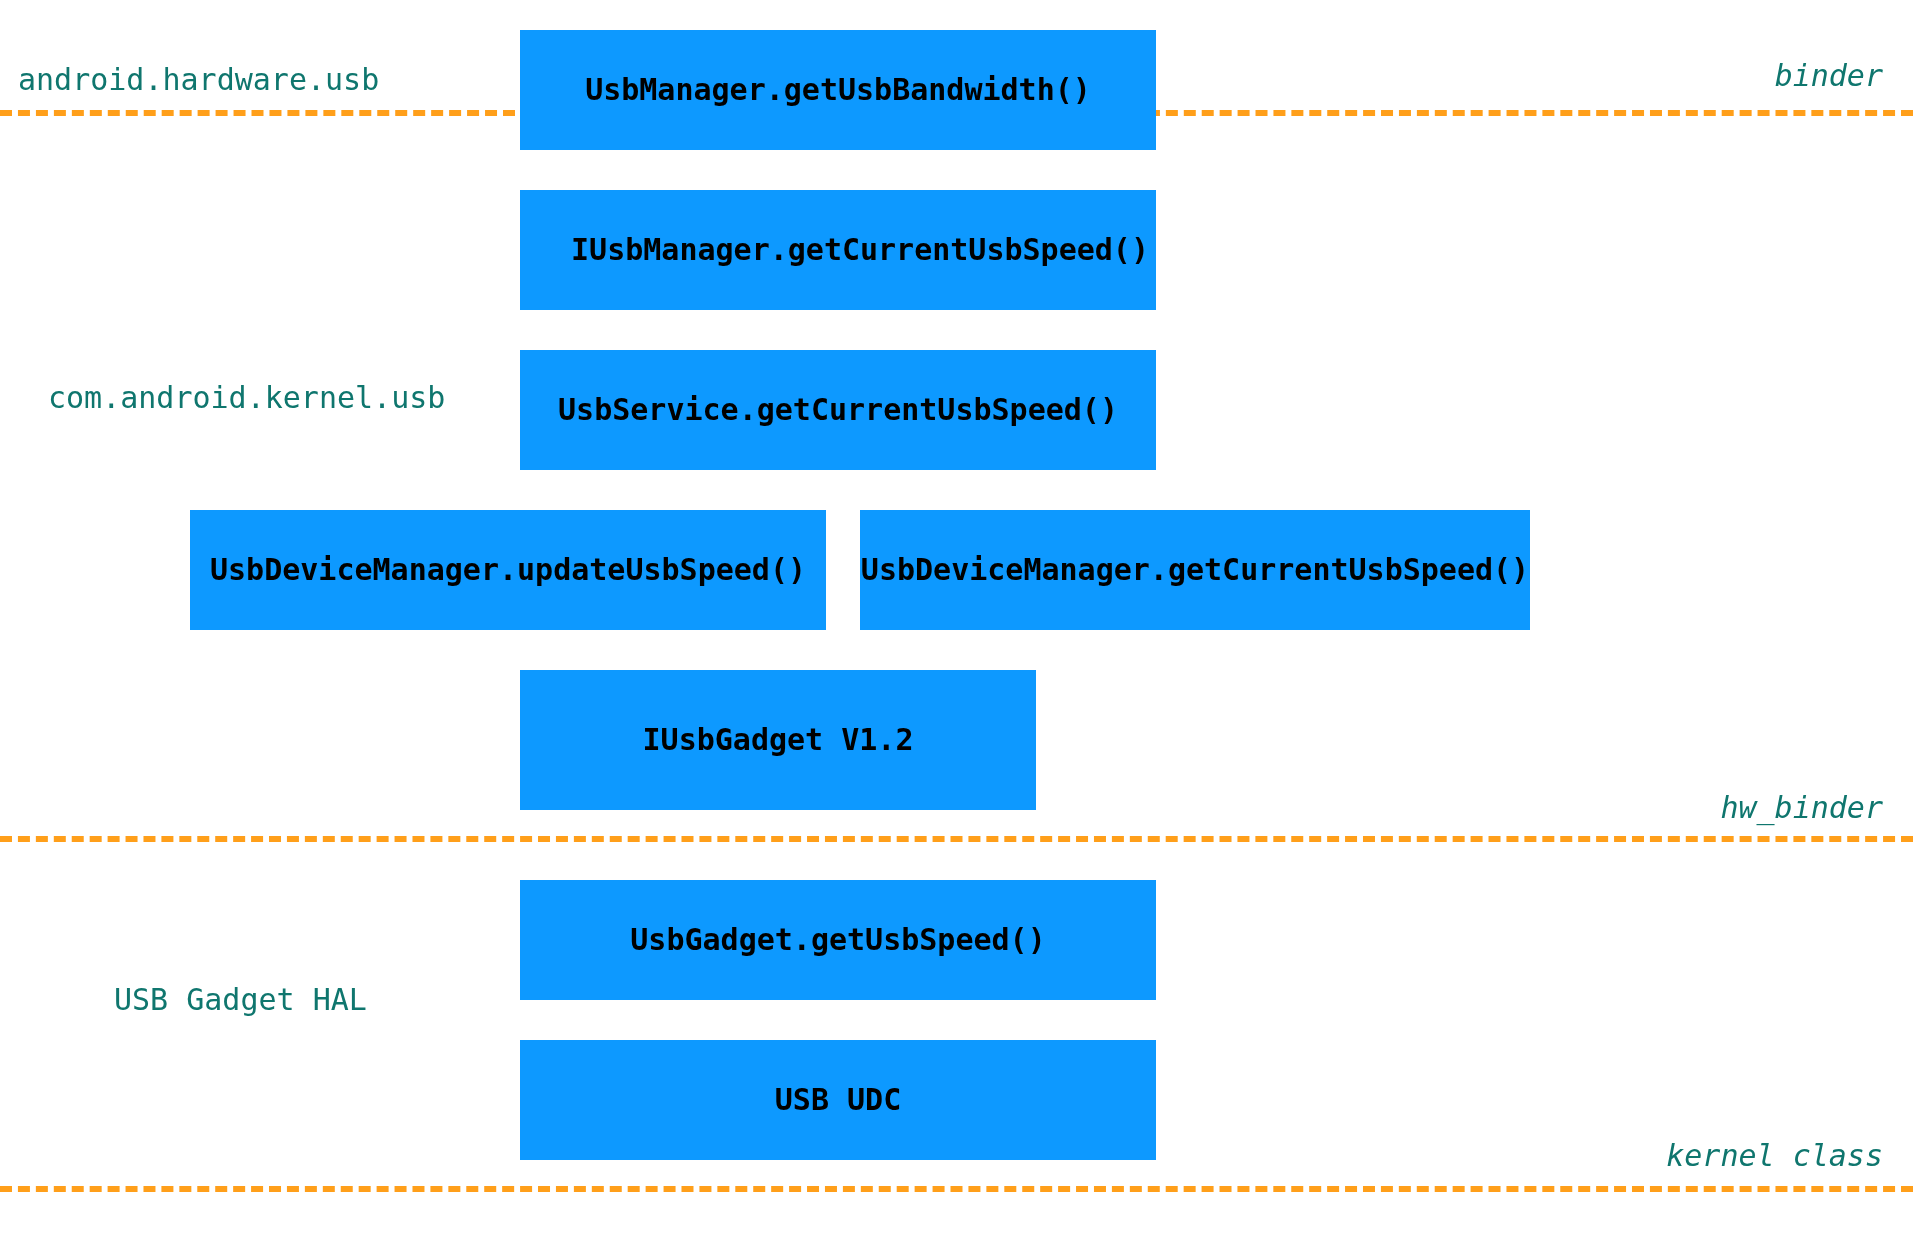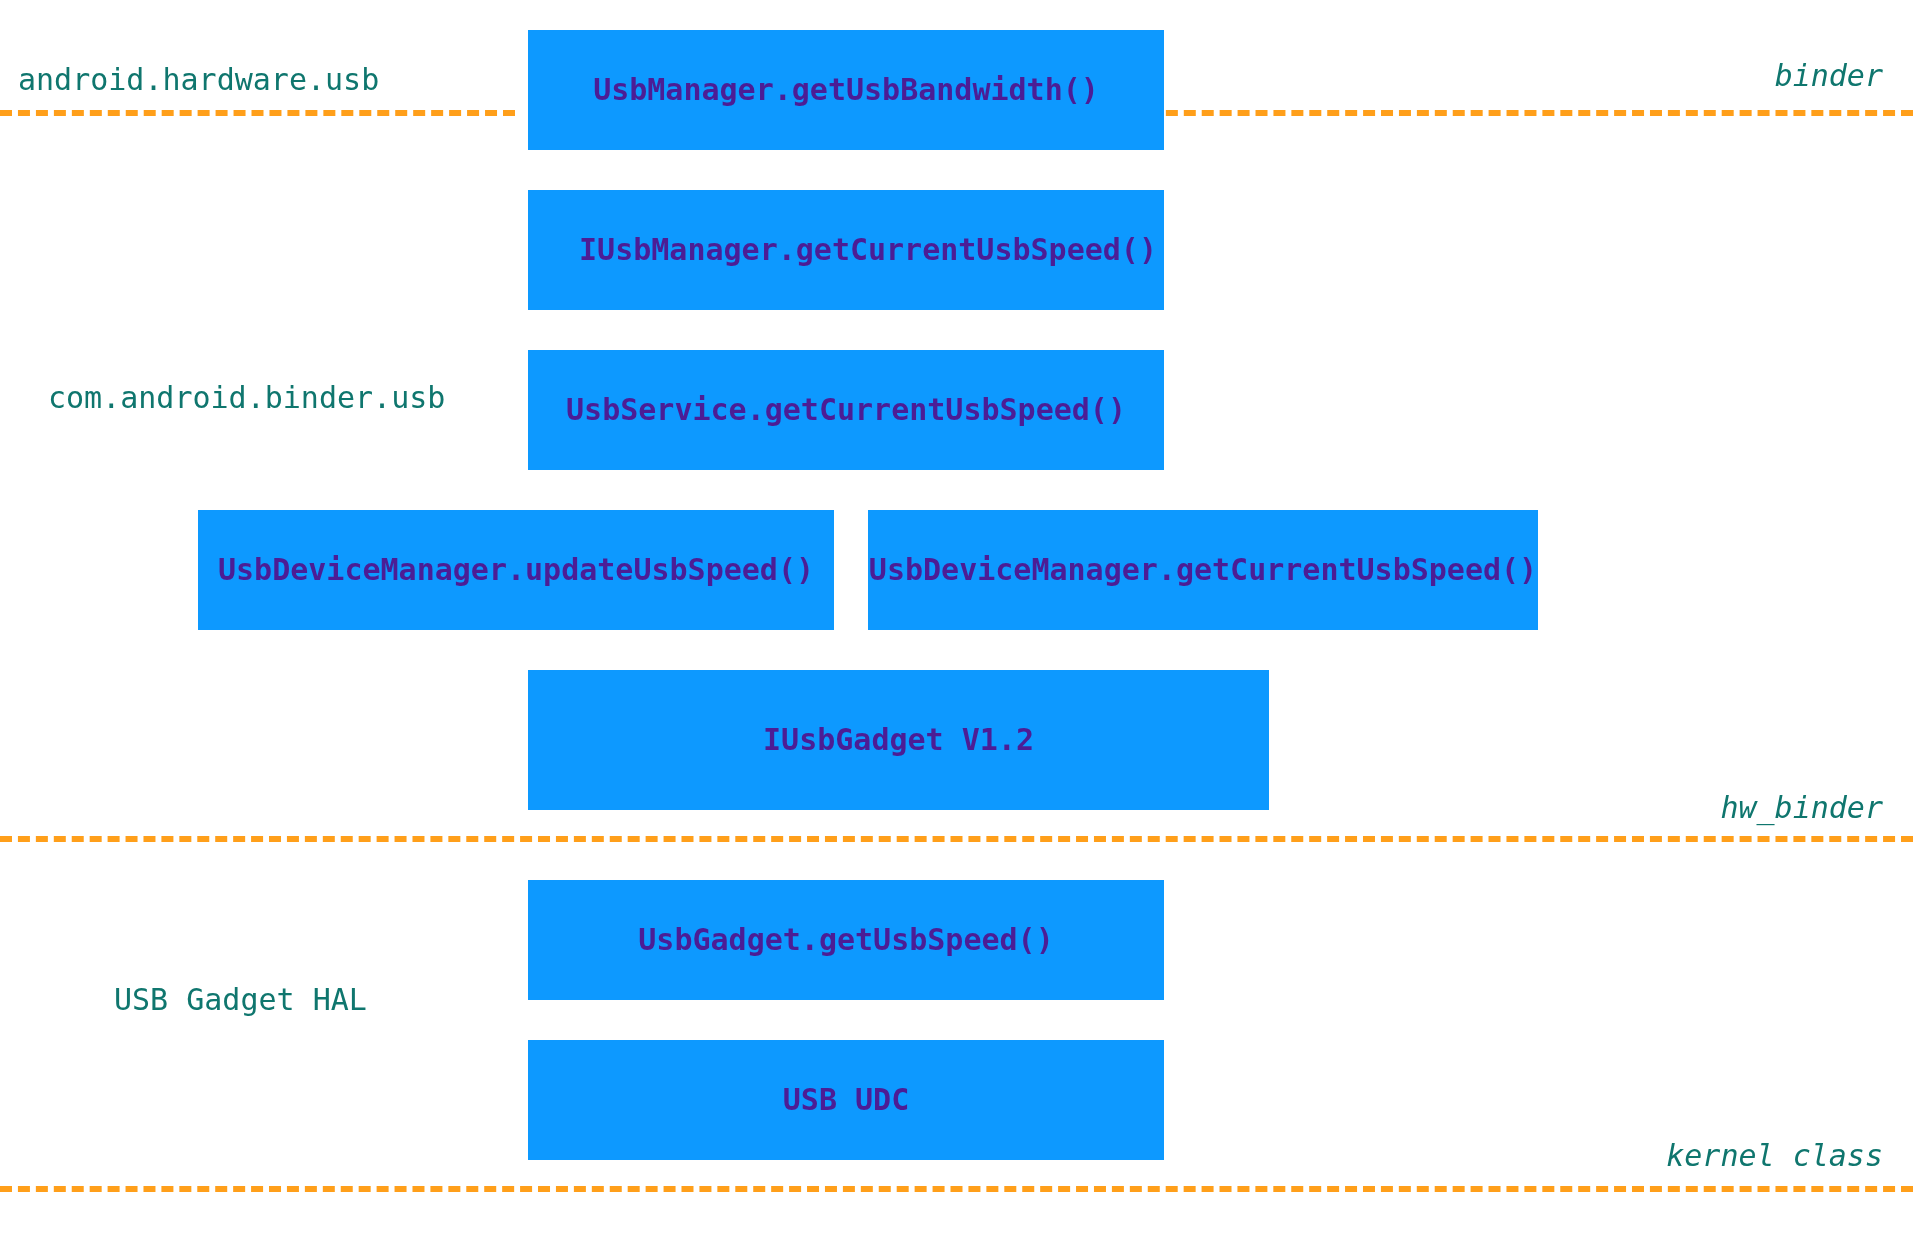--- a/index.html
+++ b/index.html
@@ -7,29 +7,28 @@
     background: #ffffff;
     font-family: "Menlo", "Consolas", "DejaVu Sans Mono", monospace;
     width: 1913px;
     height: 1243px;
     position: relative;
     overflow: hidden;
   }
   .box {
     position: absolute;
     background: #0d99ff;
-    color: #4c1d95;
+    color: #000000;
     font-weight: 700;
     display: flex;
     flex-direction: column;
     align-items: center;
     justify-content: center;
     text-align: center;
     border: 2px solid #0d99ff;
-    margin-left: 8px;
   }
   .box .line1 { font-size: 30px; line-height: 1.25; }
   .box .line2 { font-size: 20px; line-height: 1.2; margin-top: 4px; }
   .label-left, .label-right {
     position: absolute;
     color: #0f766e;
     font-size: 30px;
     font-weight: 400;
     white-space: nowrap;
   }
@@ -44,21 +43,21 @@
 <body>
 
 <div class="dashed" style="left:0; width:515px; top:110px;"></div>
 <div class="dashed" style="left:1130px; width:783px; top:110px;"></div>
 
 <div class="dashed" style="left:0; width:1913px; top:836px;"></div>
 
 <div class="dashed" style="left:0; width:1913px; top:1186px;"></div>
 
 <div class="label-left" style="left:18px; top:62px;">android.hardware.usb</div>
-<div class="label-left" style="left:48px; top:380px;">com.android.binder.usb</div>
+<div class="label-left" style="left:48px; top:380px;">com.android.kernel.usb</div>
 <div class="label-left" style="left:114px; top:982px;">USB Gadget HAL</div>
 
 <div class="label-right" style="right:30px; top:58px;">binder</div>
 <div class="label-right" style="right:30px; top:790px;">hw_binder</div>
 <div class="label-right" style="right:30px; top:1138px;">kernel class</div>
 
 <div class="box" style="left:520px; top:30px; width:636px; height:120px;">
   <div class="line1">UsbManager.getUsbBandwidth()</div>
 </div>
 
@@ -70,21 +69,21 @@
   <div class="line1">UsbService.getCurrentUsbSpeed()</div>
 </div>
 
 <div class="box" style="left:190px; top:510px; width:636px; height:120px;">
   <div class="line1">UsbDeviceManager.updateUsbSpeed()</div>
 </div>
 <div class="box" style="left:860px; top:510px; width:670px; height:120px;">
   <div class="line1">UsbDeviceManager.getCurrentUsbSpeed()</div>
 </div>
 
-<div class="box" style="left:520px; top:670px; width:741px; height:140px;">
+<div class="box" style="left:520px; top:670px; width:516px; height:140px;">
   <div class="line1">IUsbGadget V1.2</div>
 </div>
 
 <div class="box" style="left:520px; top:880px; width:636px; height:120px;">
   <div class="line1">UsbGadget.getUsbSpeed()</div>
 </div>
 
 <div class="box" style="left:520px; top:1040px; width:636px; height:120px;">
   <div class="line1">USB UDC</div>
 </div>

